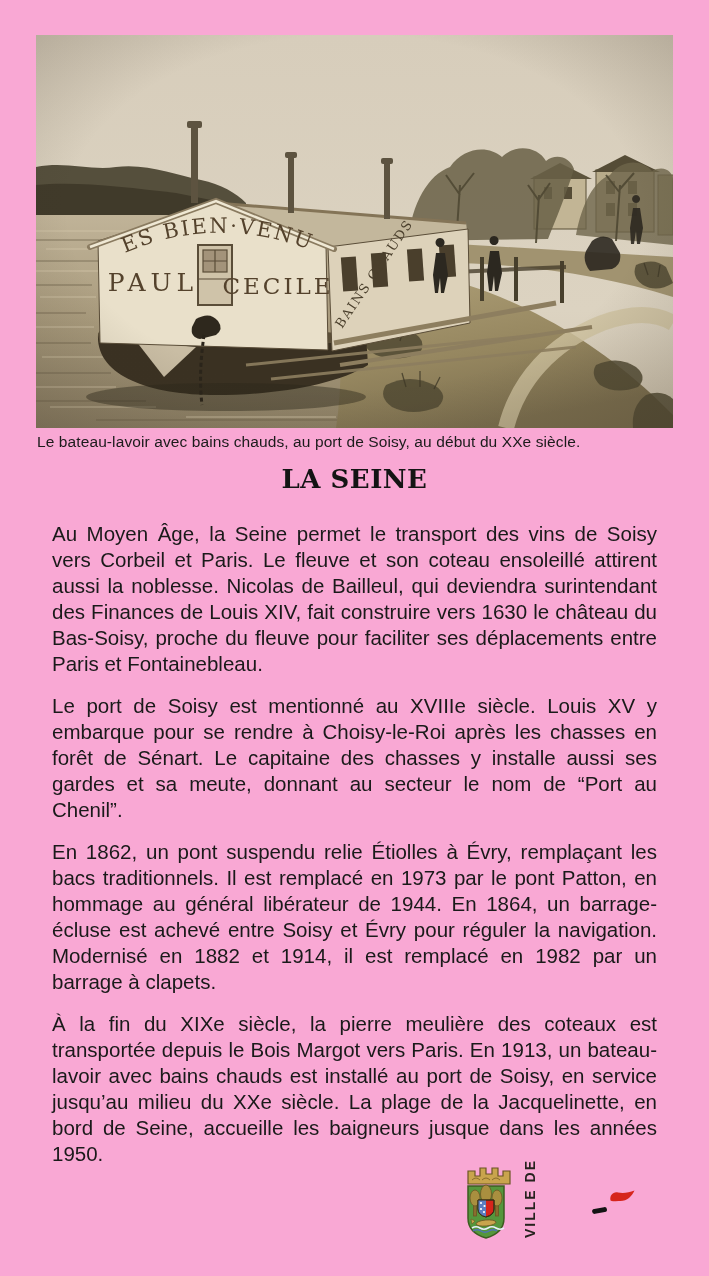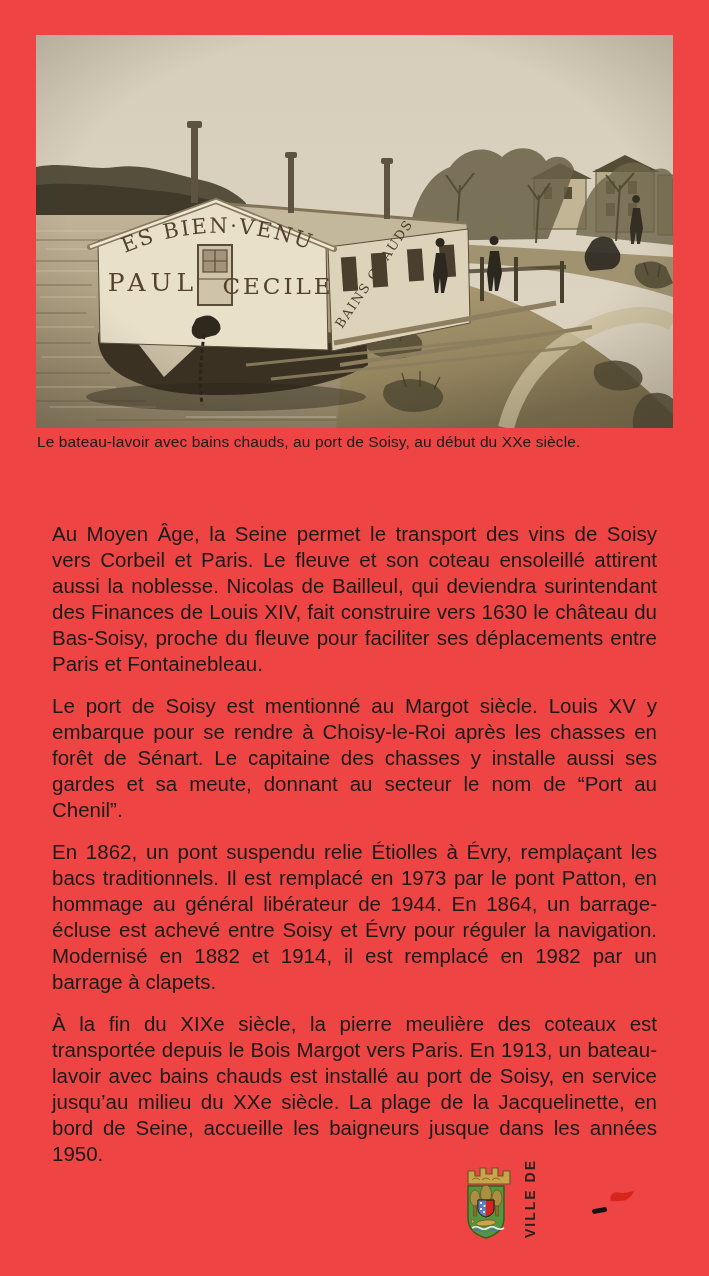--- a/index.html
+++ b/index.html
@@ -3,21 +3,21 @@
 <meta charset="utf-8">
 <style>
   html,body{margin:0;padding:0;}
   body{
     width:709px;height:1276px;
     font-family:"Liberation Sans",sans-serif;
     position:relative;overflow:hidden;
   }
   .page{
     position:absolute;inset:0;
-    background:#ef4444;
+    background:#f9a8d4;
   }
   .photo-frame{
     position:absolute;left:36px;top:35px;width:637px;height:393px;
     overflow:hidden;background:#d6ccb9;
   }
   .photo-frame svg{display:block;width:100%;height:100%;}
   .photo-caption{
     position:absolute;left:37px;top:432px;width:640px;
     font-size:15.5px;line-height:20px;color:#1b1b1b;
     letter-spacing:0.1px;
@@ -208,24 +208,25 @@
         <path d="M556,206 q10,-8 20,-2 l8,14 q2,12 -8,16 l-22,2 q-8,-10 -4,-20 Z" opacity="0.9"></path>
         <path d="M600,168 a4,4 0 1,1 0.1,0 M597,173 h7 l3,20 -3,16 h-3 l-1,-13 -2,13 h-3 l-1,-16 Z" opacity="0.9"></path>
       </g>
 
       <rect x="0" y="0" width="637" height="393" fill="url(#vig)"></rect>
     </svg>
   </div>
 
   <div class="photo-caption">Le bateau-lavoir avec bains chauds, au port de Soisy, au début du XXe siècle.</div>
 
+  <h1 class="page-title" style="margin:0;">LA SEINE</h1>
 
   <div class="article-body">
     <p>Au Moyen Âge, la Seine permet le transport des vins de Soisy vers Corbeil et Paris. Le fleuve et son coteau ensoleillé attirent aussi la noblesse. Nicolas de Bailleul, qui deviendra surintendant des Finances de Louis XIV, fait construire vers 1630 le château du Bas-Soisy, proche du fleuve pour faciliter ses déplacements entre Paris et Fontainebleau.</p>
-    <p>Le port de Soisy est mentionné au Margot siècle. Louis XV y embarque pour se rendre à Choisy-le-Roi après les chasses en forêt de Sénart. Le capitaine des chasses y installe aussi ses gardes et sa meute, donnant au secteur le nom de “Port au Chenil”.</p>
+    <p>Le port de Soisy est mentionné au XVIIIe siècle. Louis XV y embarque pour se rendre à Choisy-le-Roi après les chasses en forêt de Sénart. Le capitaine des chasses y installe aussi ses gardes et sa meute, donnant au secteur le nom de “Port au Chenil”.</p>
     <p>En 1862, un pont suspendu relie Étiolles à Évry, remplaçant les bacs traditionnels. Il est remplacé en 1973 par le pont Patton, en hommage au général libérateur de 1944. En 1864, un barrage-écluse est achevé entre Soisy et Évry pour réguler la navigation. Modernisé en 1882 et 1914, il est remplacé en 1982 par un barrage à clapets.</p>
     <p>À la fin du XIXe siècle, la pierre meulière des coteaux est transportée depuis le Bois Margot vers Paris. En 1913, un bateau-lavoir avec bains chauds est installé au port de Soisy, en service jusqu’au milieu du XXe siècle. La plage de la Jacquelinette, en bord de Seine, accueille les baigneurs jusque dans les années 1950.</p>
   </div>
 
   <div class="crest">
     <svg viewBox="0 0 52 78">
 
       <path d="M8,22 V9 h7 v5 h5 V6 h6 v6 h6 V6 h6 v8 h5 V9 h7 v13 Z" fill="#c9a44d" stroke="#6b5524" stroke-width="1.2"></path>
       <path d="M12,18 q4,-4 8,0 M22,18 q4,-4 8,0 M32,18 q4,-4 8,0" stroke="#8a6c2e" stroke-width="1" fill="none"></path>
 

